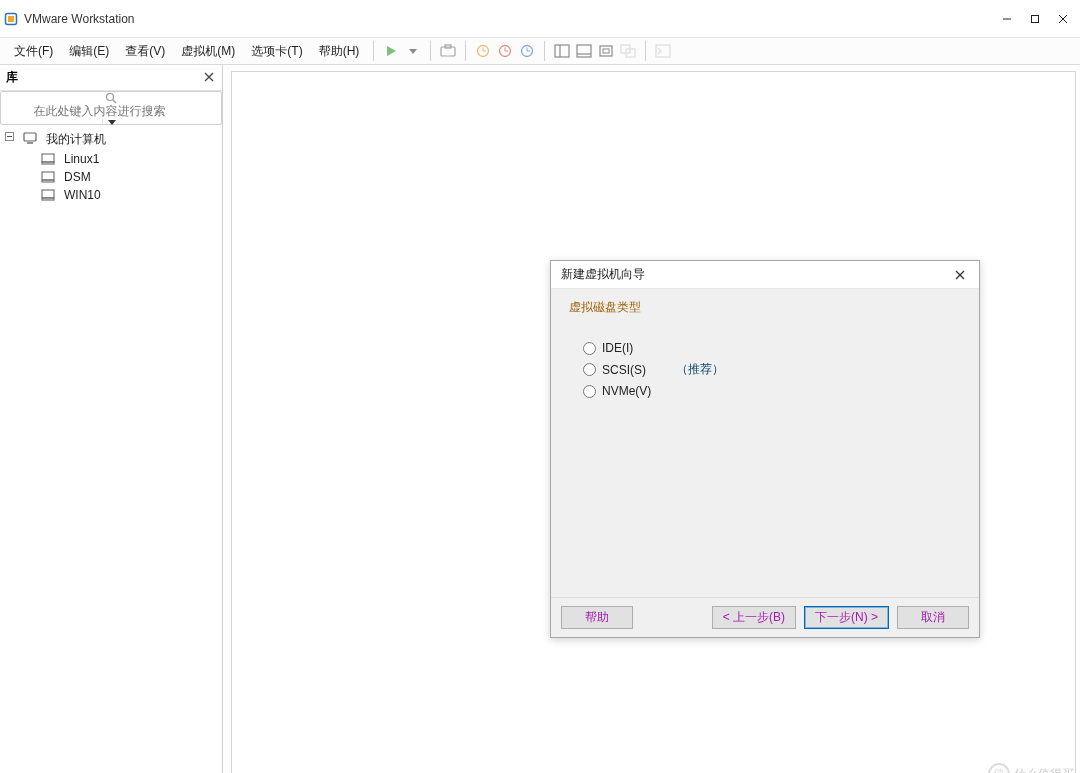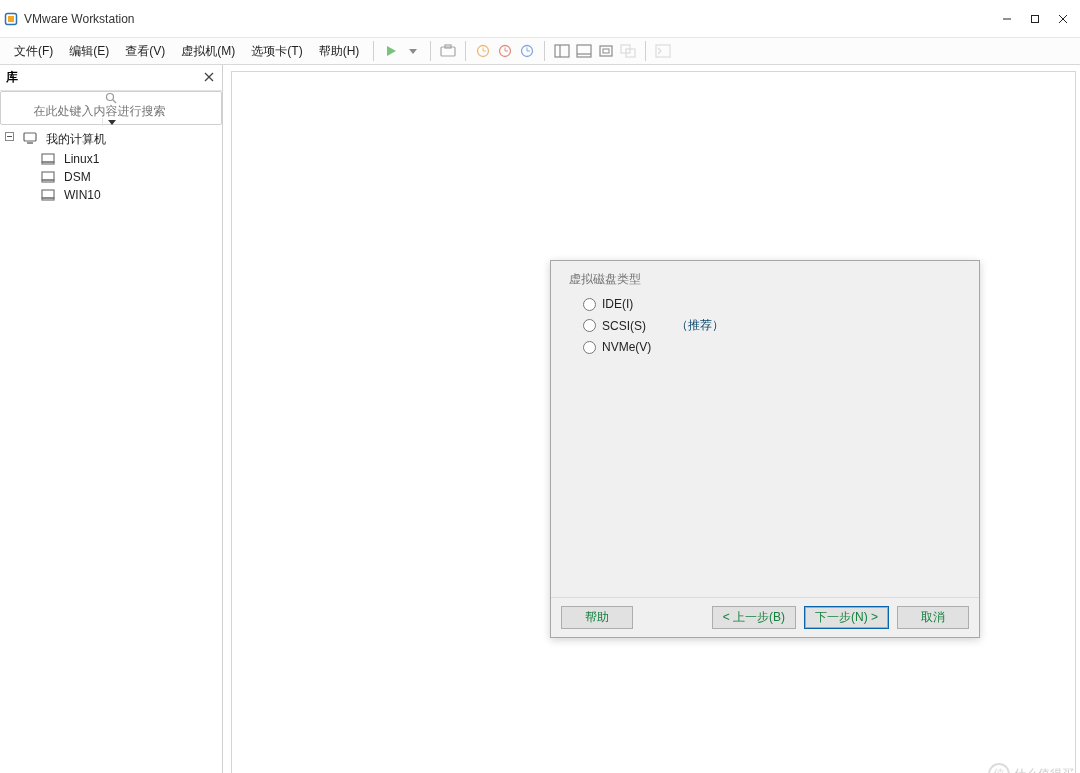--- a/index.html
+++ b/index.html
@@ -43,29 +43,29 @@
   
   .dialog { position: absolute; left: 327px; top: 195px; width: 430px; height: 378px; background: #f0f0f0; border: 1px solid #a7a7a7; box-shadow: 0 2px 8px rgba(0,0,0,.18); }
   .dlg-title { height: 28px; display: flex; align-items: center; padding: 0 10px; background: #fff; border-bottom: 1px solid #e8e8e8; }
   .dlg-title-text { flex: 1; color: #222; }
   .dlg-close { width: 18px; height: 18px; display: inline-flex; align-items: center; justify-content: center; }
   .dlg-head { background: #fff; border-bottom: 1px solid #dcdcdc; padding: 8px 16px 12px 30px; }
   .dlg-head .h1 { font-weight: bold; margin-bottom: 4px; }
   .dlg-head .h2 { color: #222; padding-left: 14px; }
   .dlg-body { padding: 10px 12px; }
   .group { border: 0; padding: 0 6px 16px 6px; }
-  .group-legend { color: #737373; margin-bottom: 6px; }
+  .group-legend { color: #a16207; margin-bottom: 22px; }
   .radio-row { display: flex; align-items: center; gap: 6px; padding: 3px 0 3px 14px; }
   .radio-row input[type="radio"] { width: 13px; height: 13px; }
   .radio-label { color: #222; text-align: right; }
   .radio-label.sel { border: 1px dotted #555; padding: 0 2px; }
   .radio-extra { margin-left: 24px; color: #0c4a6e; }
 
   .dlg-footer { position: absolute; left: 0; right: 0; bottom: 0; padding: 8px 10px; border-top: 1px solid #dcdcdc; display: flex; align-items: center; gap: 8px; }
-  .btn { height: 23px; min-width: 72px; padding: 0 10px; border: 1px solid #adadad; background: #e1e1e1; color: #15803d; display: inline-flex; align-items: center; justify-content: center; }
+  .btn { height: 23px; min-width: 72px; padding: 0 10px; border: 1px solid #adadad; background: #e1e1e1; color: #a21caf; display: inline-flex; align-items: center; justify-content: center; }
   .btn.primary { border: 1px solid #0a64ad; box-shadow: inset 0 0 0 1px #7ab7e6; }
   .footer-spacer { flex: 1; }
 
   .watermark { position: absolute; right: 6px; bottom: 4px; color: #c8c8c8; font-size: 15px; display: flex; align-items: center; gap: 4px; pointer-events: none; }
   .watermark .wm-ico { width: 22px; height: 22px; border: 2px solid #dcdcdc; border-radius: 50%; display: inline-flex; align-items: center; justify-content: center; color: #dcdcdc; font-size: 12px; }
 </style>
 </head>
 <body>
 
 <div class="titlebar">
@@ -254,20 +254,29 @@
           </span>
         <span class="tree-label">WIN10</span>
       </div>
     </div>
   </div>
 
   <div class="content">
     <div class="content-inner"></div>
 
     <div class="dialog">
+      <div class="dlg-title">
+        <span class="dlg-title-text">新建虚拟机向导</span>
+        <span class="dlg-close">
+          <svg width="12" height="12" viewBox="0 0 12 12">
+              <line x1="2" y1="2" x2="10" y2="10" stroke="#333" stroke-width="1.3"></line>
+              <line x1="10" y1="2" x2="2" y2="10" stroke="#333" stroke-width="1.3"></line>
+            </svg>
+        </span>
+      </div>
       <div class="dlg-body">
         <div class="group">
           <div class="group-legend">虚拟磁盘类型</div>
 
           <label class="radio-row">
             <input type="radio" name="disktype" style="">
             <span class="radio-label">IDE(I)</span>
           </label>
 
           <label class="radio-row">

